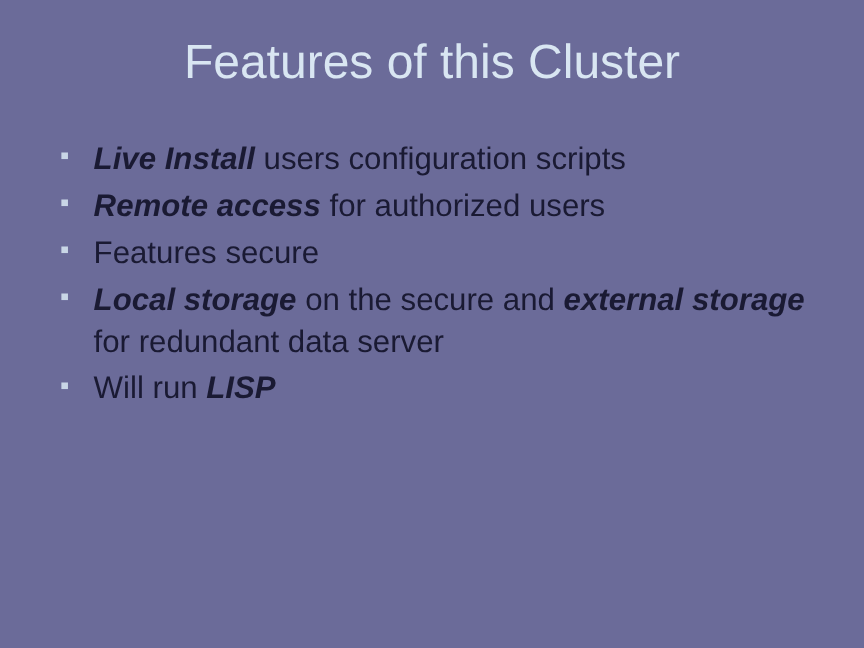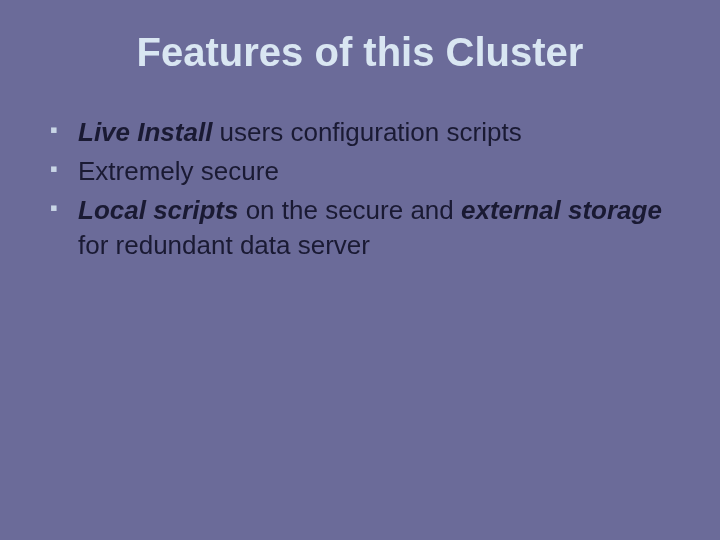--- a/index.html
+++ b/index.html
@@ -11,21 +11,21 @@
     overflow: hidden;
   }
   .slide {
     width: 100%;
     height: 100%;
     padding: 30px 40px 40px 40px;
   }
   .title {
     color: #d9e6f2;
     font-size: 40px;
-    font-weight: bold;
+    font-weight: normal;
     text-align: center;
     margin-bottom: 40px;
   }
   .bullets {
     list-style: none;
     padding-left: 10px;
   }
   .bullets li {
     color: #1a1a33;
     font-size: 26px;
@@ -48,16 +48,18 @@
     margin-top: 12px;
   }
 </style>
 </head>
 <body>
 
 <div class="slide">
   <h1 class="title">Features of this Cluster</h1>
   <ul class="bullets">
       <li><span class="emph">Live Install</span><span> users configuration scripts</span></li>
-      <li><span>Extremely secure</span></li>
-      <li><span class="emph">Local scripts</span><span> on the secure and </span><span class="emph">external storage</span><span> for redundant data server</span></li>
+      <li><span class="emph">Remote access</span><span> for authorized users</span></li>
+      <li><span>Features secure</span></li>
+      <li><span class="emph">Local storage</span><span> on the secure and </span><span class="emph">external storage</span><span> for redundant data server</span></li>
+      <li><span>Will run </span><span class="emph">LISP</span></li>
     </ul>
 </div>
 
 </body></html>

